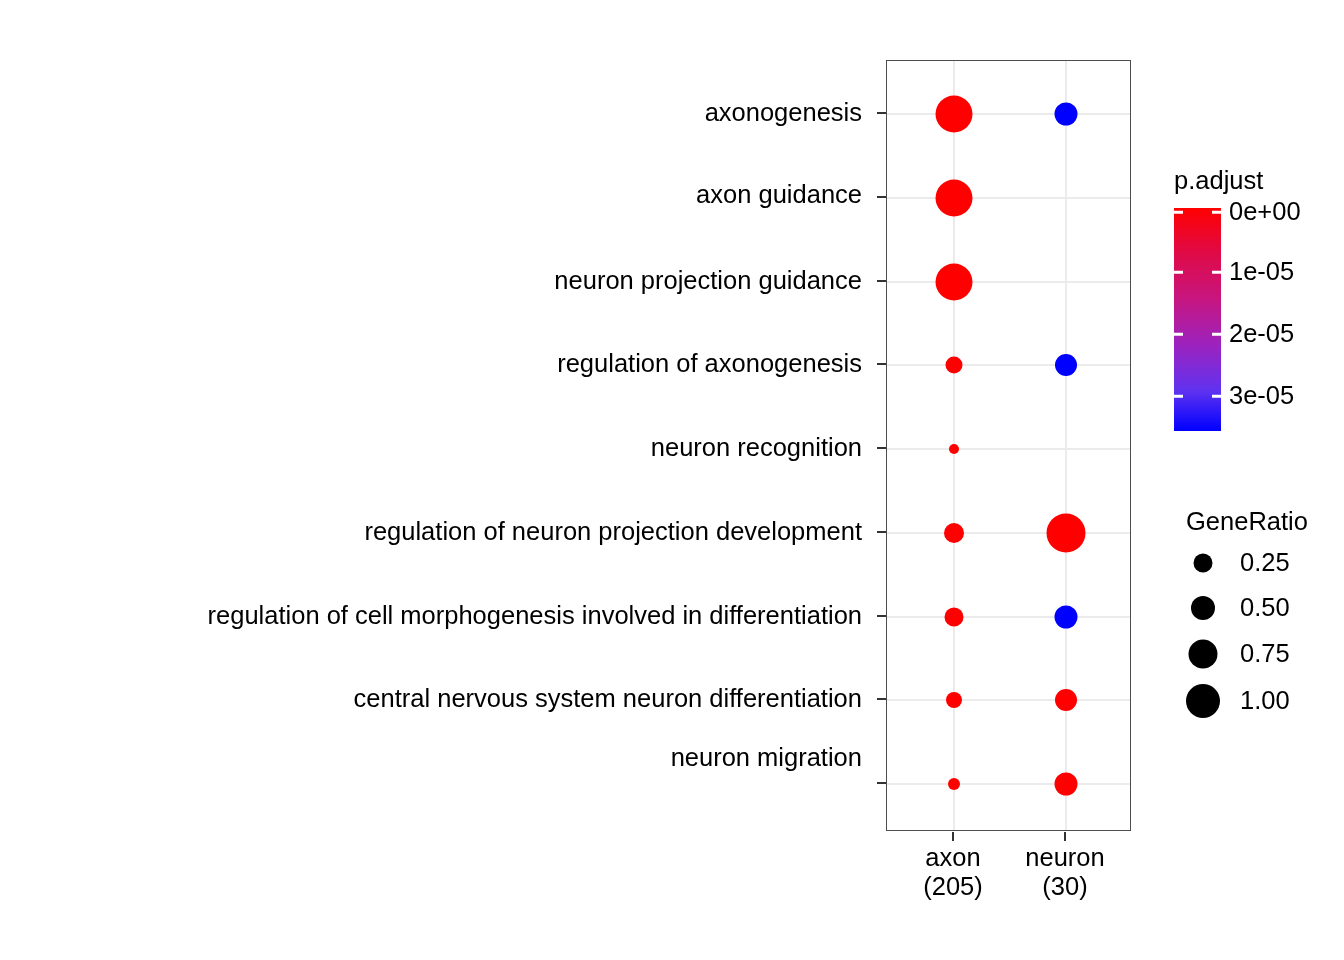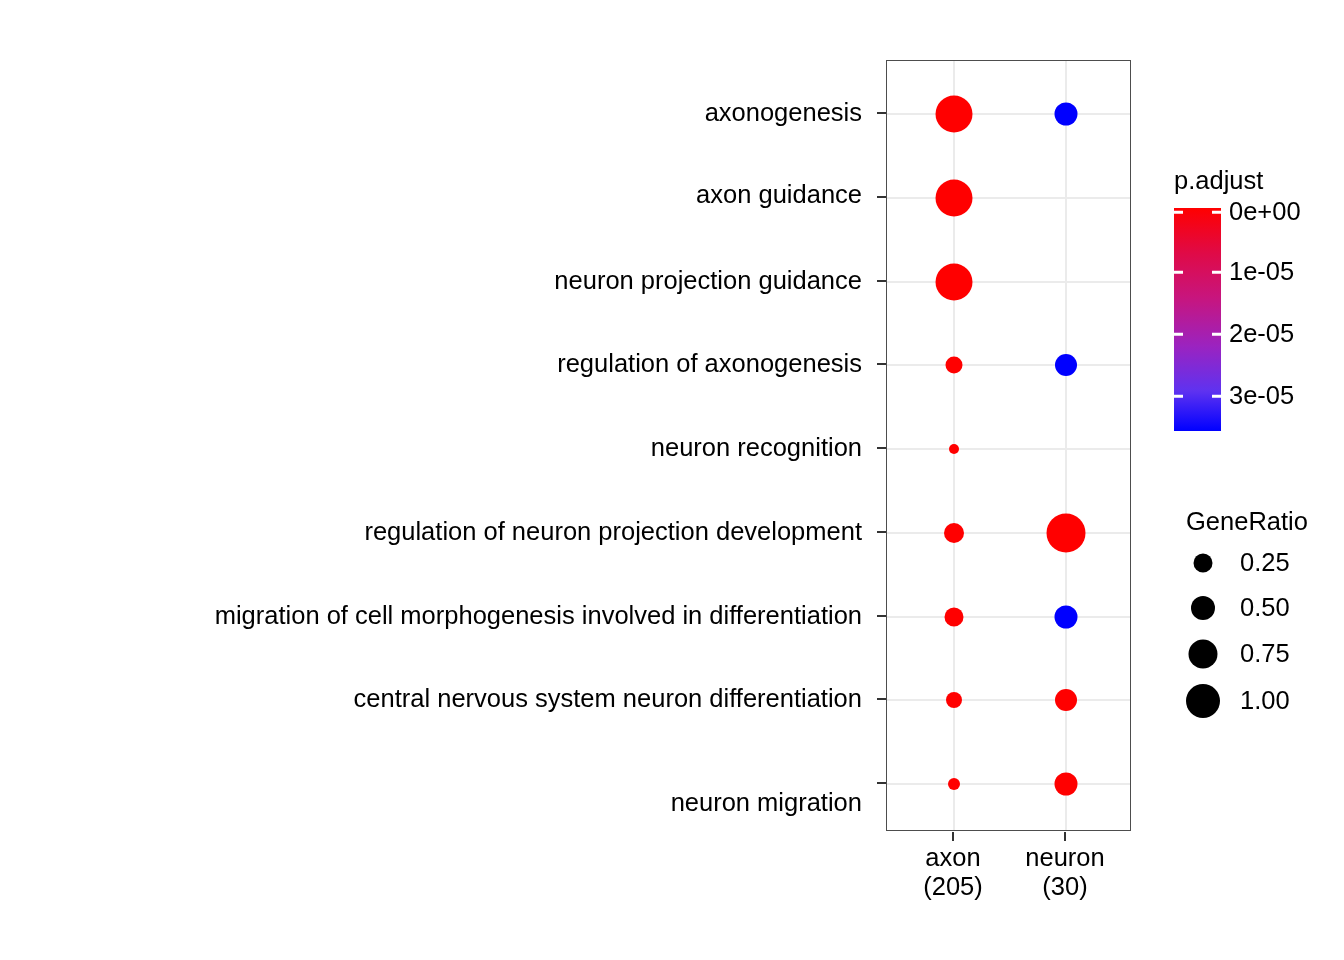--- a/index.html
+++ b/index.html
@@ -82,23 +82,23 @@
 
 <div id="figure">
 
   <div id="ylabels">
     <div class="ylab" style="top:113px">axonogenesis</div>
     <div class="ylab" style="top:195px">axon guidance</div>
     <div class="ylab" style="top:281px">neuron projection guidance</div>
     <div class="ylab" style="top:364px">regulation of axonogenesis</div>
     <div class="ylab" style="top:448px">neuron recognition</div>
     <div class="ylab" style="top:532px">regulation of neuron projection development</div>
-    <div class="ylab" style="top:616px">migration of cell morphogenesis involved in differentiation</div>
+    <div class="ylab" style="top:616px">regulation of cell morphogenesis involved in differentiation</div>
     <div class="ylab" style="top:699px">central nervous system neuron differentiation</div>
-    <div class="ylab" style="top:803px">neuron migration</div>
+    <div class="ylab" style="top:758px">neuron migration</div>
   </div>
 
   <div class="ytick" style="top:113px"></div>
   <div class="ytick" style="top:197px"></div>
   <div class="ytick" style="top:281px"></div>
   <div class="ytick" style="top:364px"></div>
   <div class="ytick" style="top:448px"></div>
   <div class="ytick" style="top:532px"></div>
   <div class="ytick" style="top:616px"></div>
   <div class="ytick" style="top:699px"></div>

